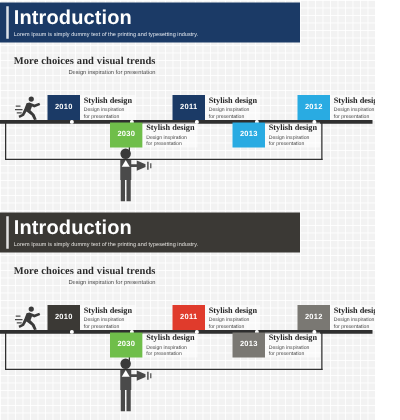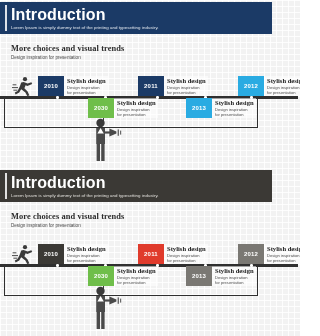--- a/index.html
+++ b/index.html
@@ -15,21 +15,21 @@
     overflow: hidden;
     background-color: #f2f2f2;
     background-image:
       linear-gradient(to right, rgba(255,255,255,.85) 1px, transparent 1px),
       linear-gradient(to bottom, rgba(255,255,255,.85) 1px, transparent 1px);
     background-size: 6px 6px;
   }
   
   .hdr {
     position: absolute; left: 0; top: 2px;
-    width: 272px; height: 32px;
+    width: 240px; height: 32px;
     padding: 4px 0 0 11px;
   }
   .hdr.blue { background: #1b3a66; }
   .hdr.dark { background: #3b3935; }
   .hdr-accent {
     position: absolute; left: 5px; top: 3px;
     width: 2px; height: 26px; background: #ffffff;
     opacity: .85;
   }
   .hdr-title {
@@ -37,21 +37,21 @@
     letter-spacing: .1px; line-height: 18px;
   }
   .hdr-sub {
     font-size: 4.4px; color: #e3e8ef; line-height: 7px;
     letter-spacing: .05px;
   }
   .hdr.dark .hdr-sub { color: #e2e0dc; }
 
   
   .sec {
-    position: absolute; left: 11px; top: 44px;
+    position: absolute; left: 11px; top: 44px; text-align: right;
   }
   .sec-title {
     font-family: "Liberation Serif", serif;
     font-size: 8.4px; font-weight: bold; color: #2b2b2b;
     letter-spacing: .1px;
   }
   .sec-sub {
     font-size: 4.6px; color: #4a4a4a; margin-top: 1.5px;
   }
 

